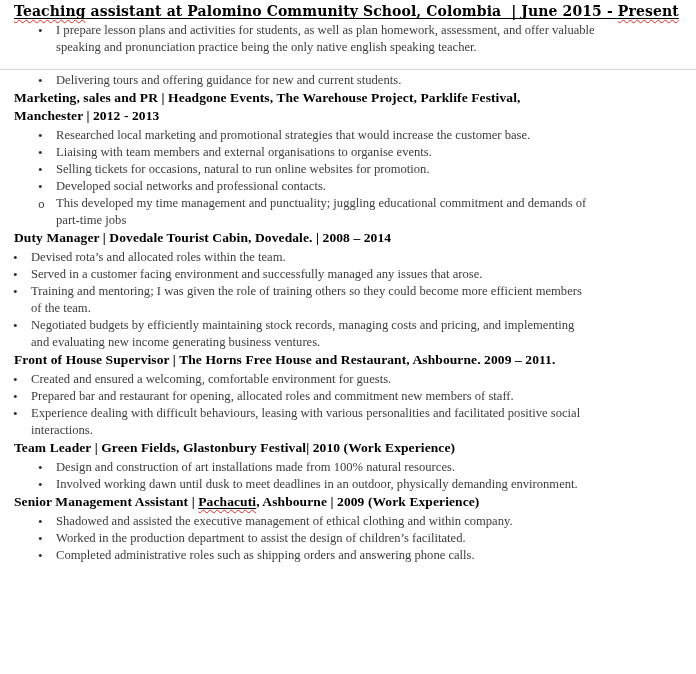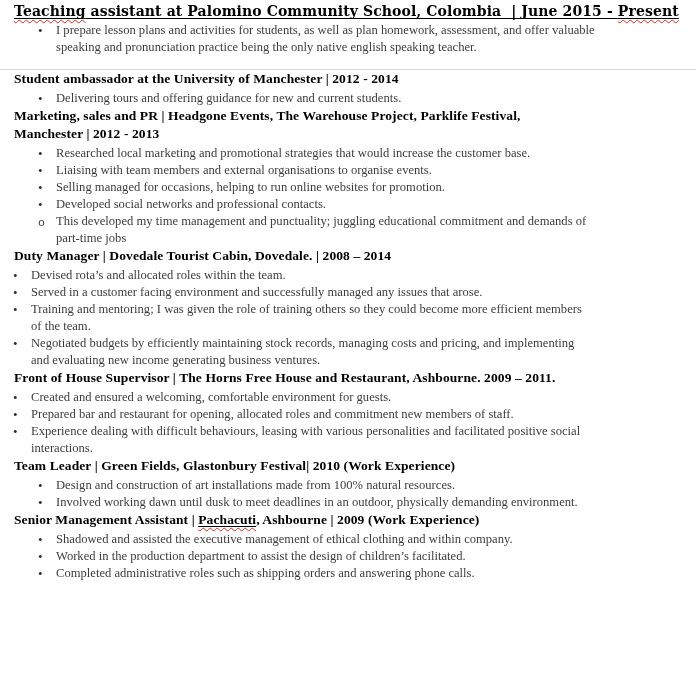--- a/index.html
+++ b/index.html
@@ -94,32 +94,31 @@
 <div class="page" id="doc-page">
     <section class="job-section s0">
       <h3 class="job-heading"><span class="u"><span class="sq">Teaching</span></span><span class="u"> assistant at Palomino Community School, Colombia  | June 2015 - </span><span class="u"><span class="sq">Present</span></span></h3>
       <div class="bullet-list">
         <div class="bullet-item ind2"><span class="marker disc">•</span><span class="bullet-text">I prepare lesson plans and activities for students, as well as plan homework, assessment, and offer valuable
 speaking and pronunciation practice being the only native english speaking teacher.</span></div>
       </div>
     </section>
     <div class="divider"></div>
     <section class="job-section s1">
-      <h3 class="job-heading"><span>Student ambassador at the University of Manchester | 2012 - 2014</span></h3>
       <div class="bullet-list">
         <div class="bullet-item ind2"><span class="marker disc">•</span><span class="bullet-text">Delivering tours and offering guidance for new and current students.</span></div>
       </div>
     </section>
     <section class="job-section s2">
       <h3 class="job-heading"><span>Marketing, sales and PR | Headgone Events, The Warehouse Project, Parklife Festival,
 Manchester | 2012 - 2013</span></h3>
       <div class="bullet-list">
         <div class="bullet-item ind2"><span class="marker disc">•</span><span class="bullet-text">Researched local marketing and promotional strategies that would increase the customer base.</span></div>
         <div class="bullet-item ind2"><span class="marker disc">•</span><span class="bullet-text">Liaising with team members and external organisations to organise events.</span></div>
-        <div class="bullet-item ind2"><span class="marker disc">•</span><span class="bullet-text">Selling managed for occasions, helping to run online websites for promotion.</span></div>
+        <div class="bullet-item ind2"><span class="marker disc">•</span><span class="bullet-text">Selling tickets for occasions, natural to run online websites for promotion.</span></div>
         <div class="bullet-item ind2"><span class="marker disc">•</span><span class="bullet-text">Developed social networks and professional contacts.</span></div>
         <div class="bullet-item ind2"><span class="marker circle">o</span><span class="bullet-text">This developed my time management and punctuality; juggling educational commitment and demands of
 part-time jobs</span></div>
       </div>
     </section>
     <section class="job-section s3">
       <h3 class="job-heading"><span>Duty Manager | Dovedale Tourist Cabin, Dovedale. | 2008 – 2014</span></h3>
       <div class="bullet-list">
         <div class="bullet-item ind1"><span class="marker disc">•</span><span class="bullet-text">Devised rota’s and allocated roles within the team.</span></div>
         <div class="bullet-item ind1"><span class="marker disc">•</span><span class="bullet-text">Served in a customer facing environment and successfully managed any issues that arose.</span></div>

